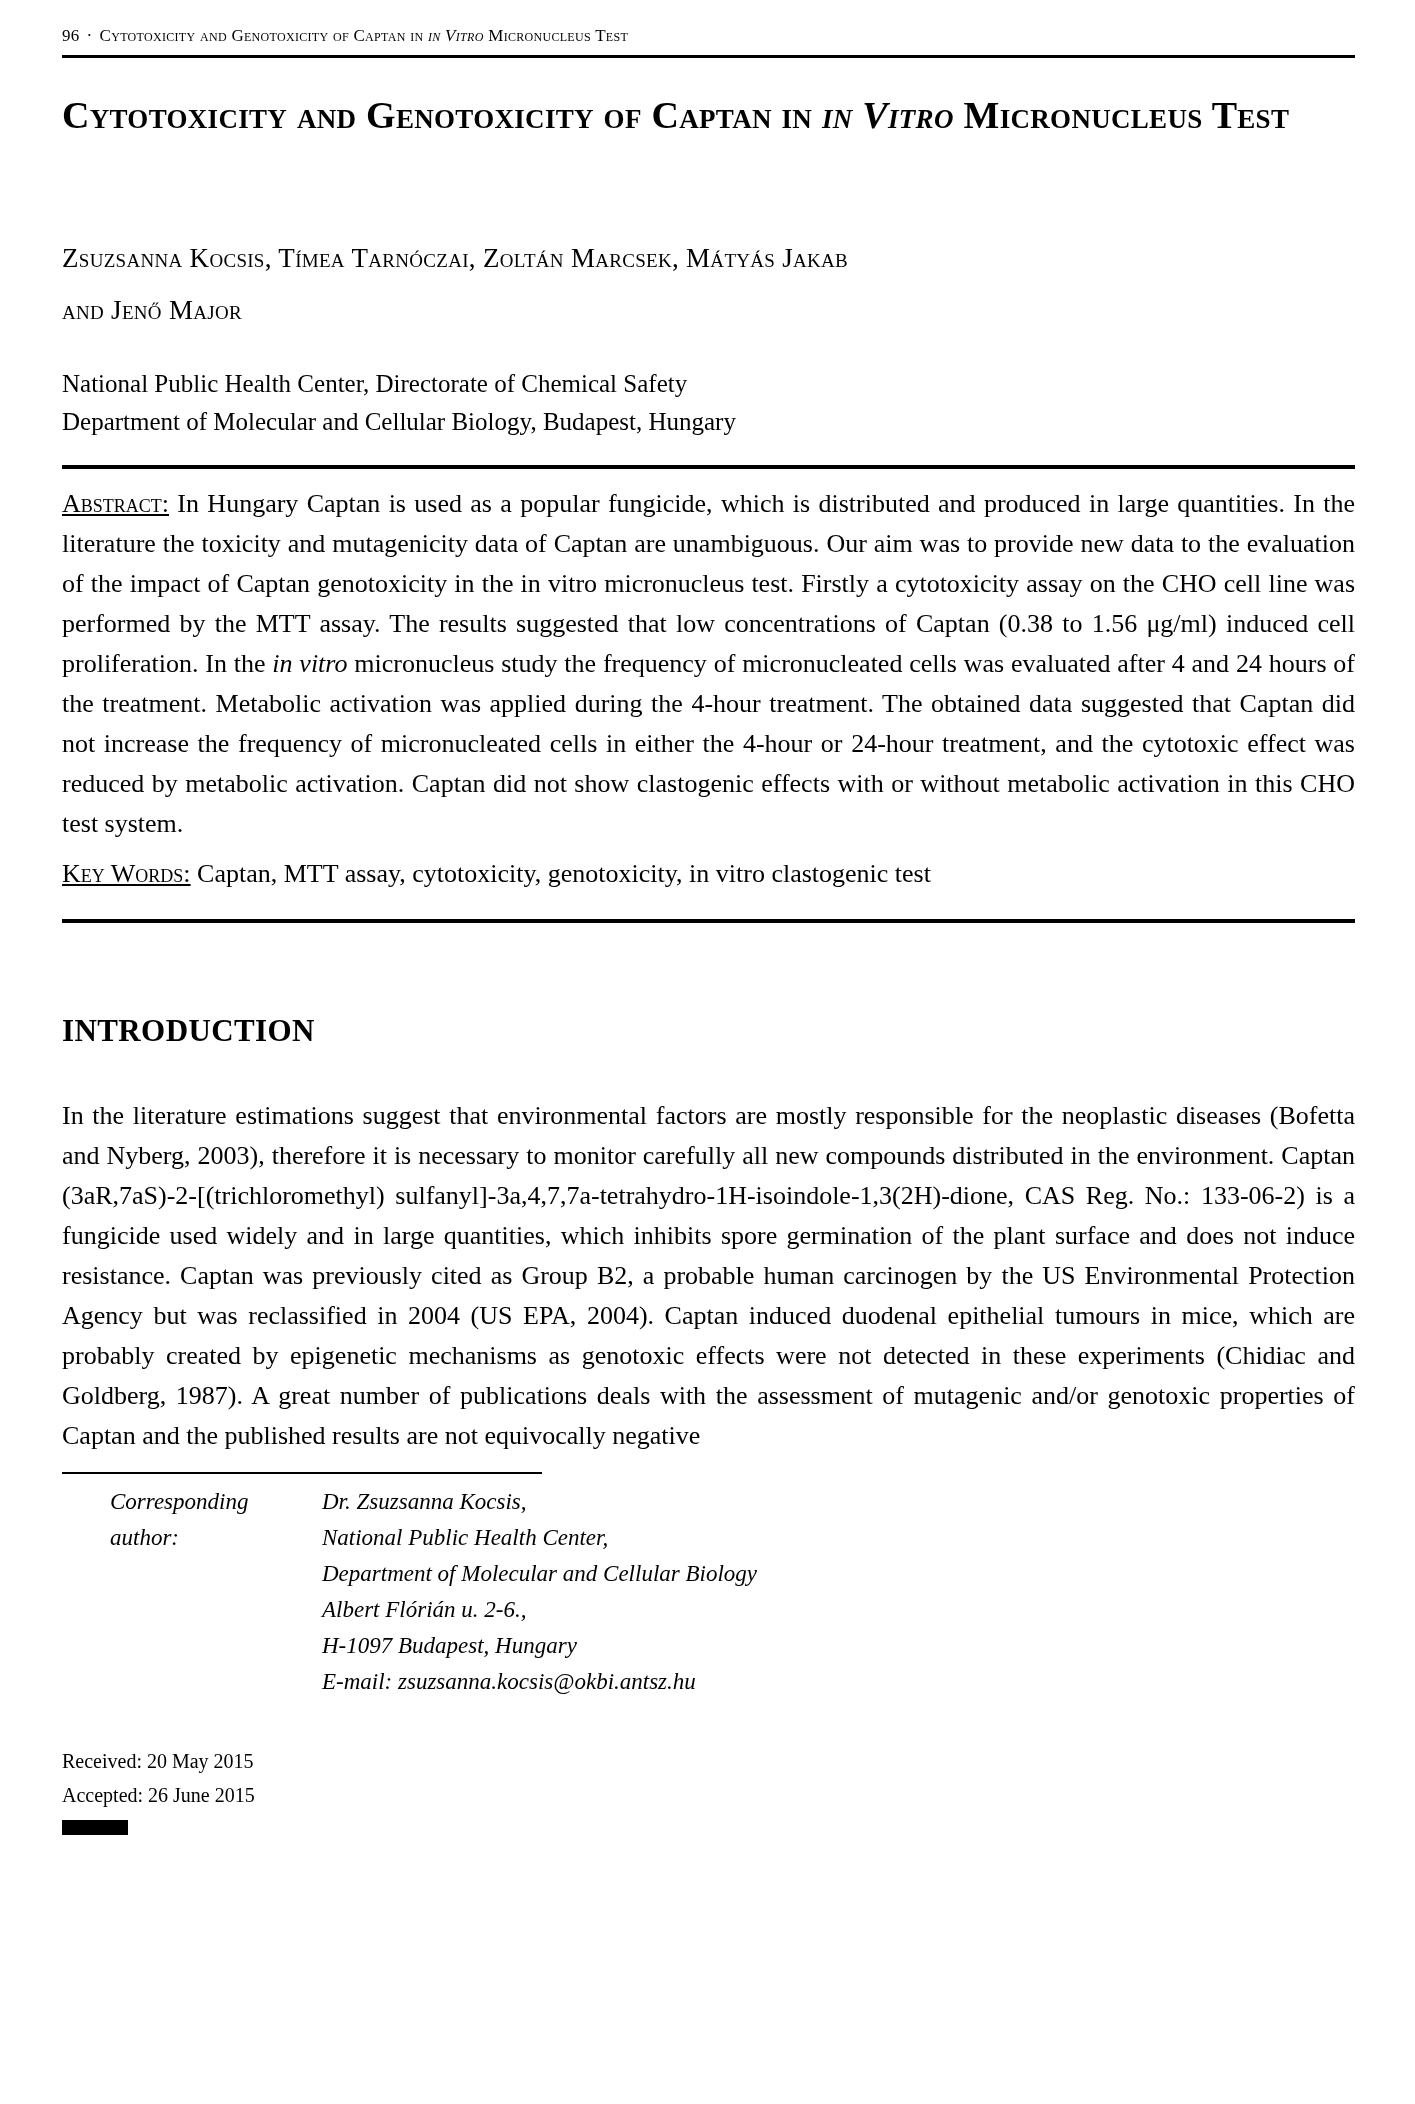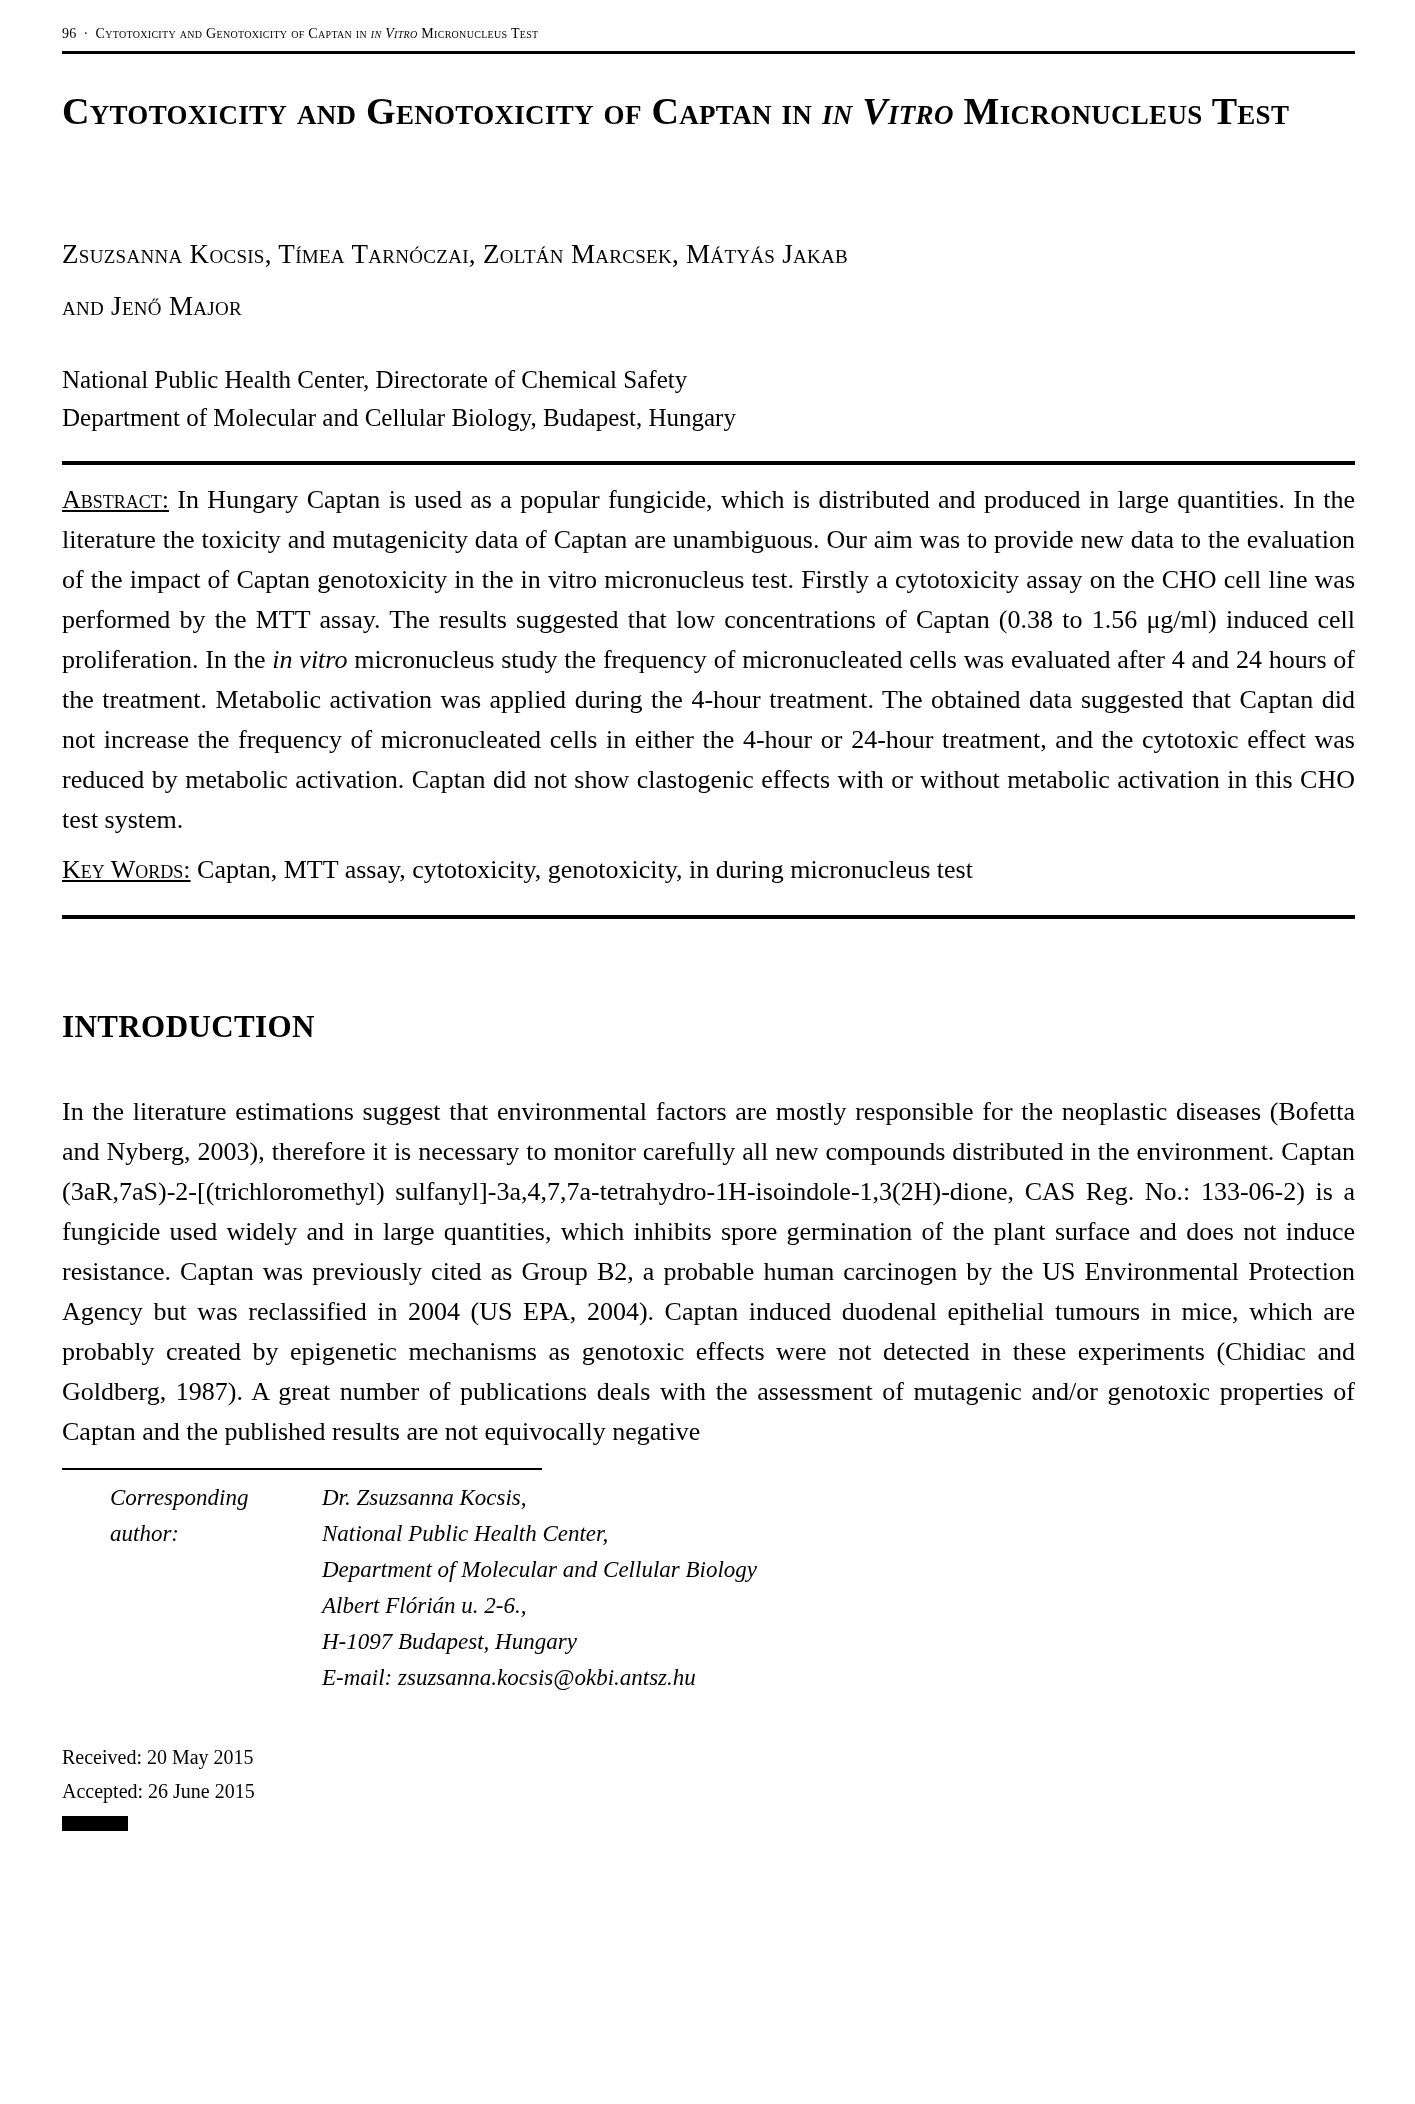--- a/index.html
+++ b/index.html
@@ -10,21 +10,21 @@
     height: 2104px;
     background: #ffffff;
     color: #000000;
     font-family: "Liberation Serif", "DejaVu Serif", serif;
     padding: 26px 60px 0 62px;
     overflow: hidden;
   }
   .it { font-style: italic; }
 
   .running-header {
-    font-size: 14px;
+    font-size: 17px;
     font-variant: small-caps;
     letter-spacing: 0.3px;
     white-space: nowrap;
   }
   .running-header .sep { margin: 0 7px; }
 
   .rule { background: #000; height: 3px; margin-top: 9px; }
   .rule-thick { background: #000; height: 4px; }
 
   .article-title {
@@ -137,21 +137,21 @@
     <div>Department of Molecular and Cellular Biology, Budapest, Hungary</div>
   </div>
 
   <div class="rule-thick abstract-rule"></div>
 
   <div class="abstract">
     <span class="label-sc">Abstract:</span><span> In Hungary Captan is used as a popular fungicide, which is distributed and produced in large quantities. In the literature the toxicity and mutagenicity data of Captan are unambiguous. Our aim was to provide new data to the evaluation of the impact of Captan genotoxicity in the in vitro micronucleus test. Firstly a cytotoxicity assay on the CHO cell line was performed by the MTT assay. The results suggested that low concentrations of Captan (0.38 to 1.56 μg/ml) induced cell proliferation. In the </span><span class="it">in vitro</span><span> micronucleus study the frequency of micronucleated cells was evaluated after 4 and 24 hours of the treatment. Metabolic activation was applied during the 4-hour treatment. The obtained data suggested that Captan did not increase the frequency of micronucleated cells in either the 4-hour or 24-hour treatment, and the cytotoxic effect was reduced by metabolic activation. Captan did not show clastogenic effects with or without metabolic activation in this CHO test system.</span>
   </div>
 
   <div class="keywords">
-    <span class="label-sc">Key Words:</span><span> Captan, MTT assay, cytotoxicity, genotoxicity, in during micronucleus test</span>
+    <span class="label-sc">Key Words:</span><span> Captan, MTT assay, cytotoxicity, genotoxicity, in vitro clastogenic test</span>
   </div>
 
   <div class="rule-thick keywords-rule"></div>
 
   <div class="intro-heading">INTRODUCTION</div>
 
   <div class="intro-paragraph">In the literature estimations suggest that environmental factors are mostly responsible for the neoplastic diseases (Bofetta and Nyberg, 2003), therefore it is necessary to monitor carefully all new compounds distributed in the environment. Captan (3aR,7aS)-2-[(trichloromethyl) sulfanyl]-3a,4,7,7a-tetrahydro-1H-isoindole-1,3(2H)-dione, CAS Reg. No.: 133-06-2) is a fungicide used widely and in large quantities, which inhibits spore germination of the plant surface and does not induce resistance. Captan was previously cited as Group B2, a probable human carcinogen by the US Environmental Protection Agency but was reclassified in 2004 (US EPA, 2004). Captan induced duodenal epithelial tumours in mice, which are probably created by epigenetic mechanisms as genotoxic effects were not detected in these experiments (Chidiac and Goldberg, 1987). A great number of publications deals with the assessment of mutagenic and/or genotoxic properties of Captan and the published results are not equivocally negative</div>
 
   <div class="footnote-rule"></div>
 

